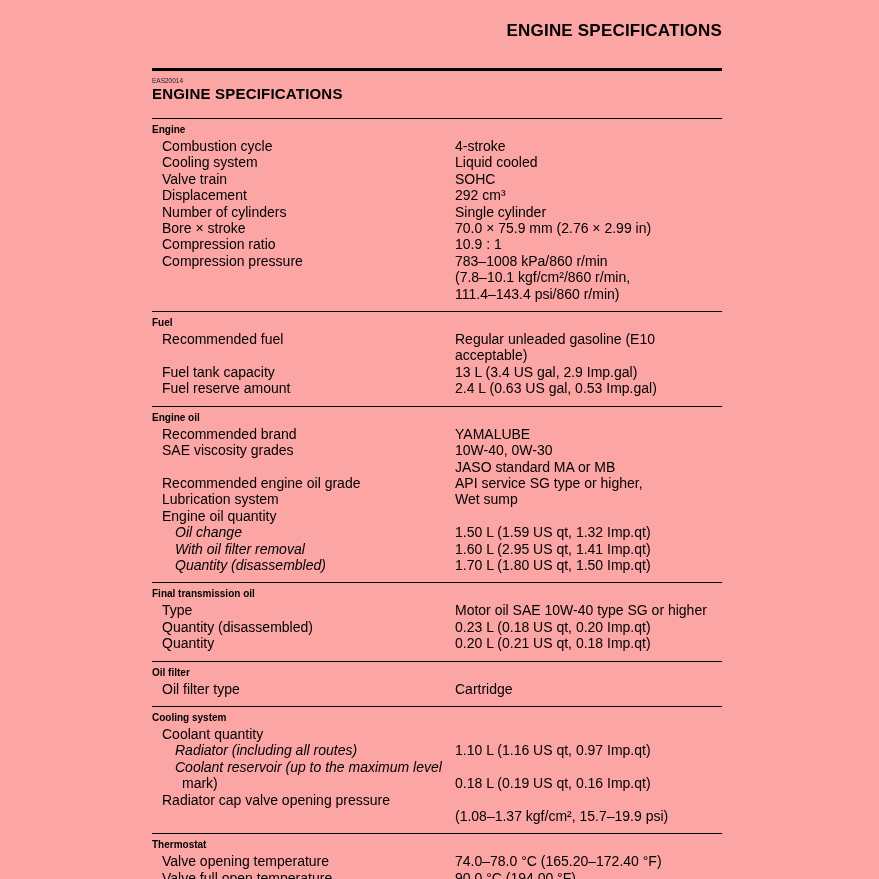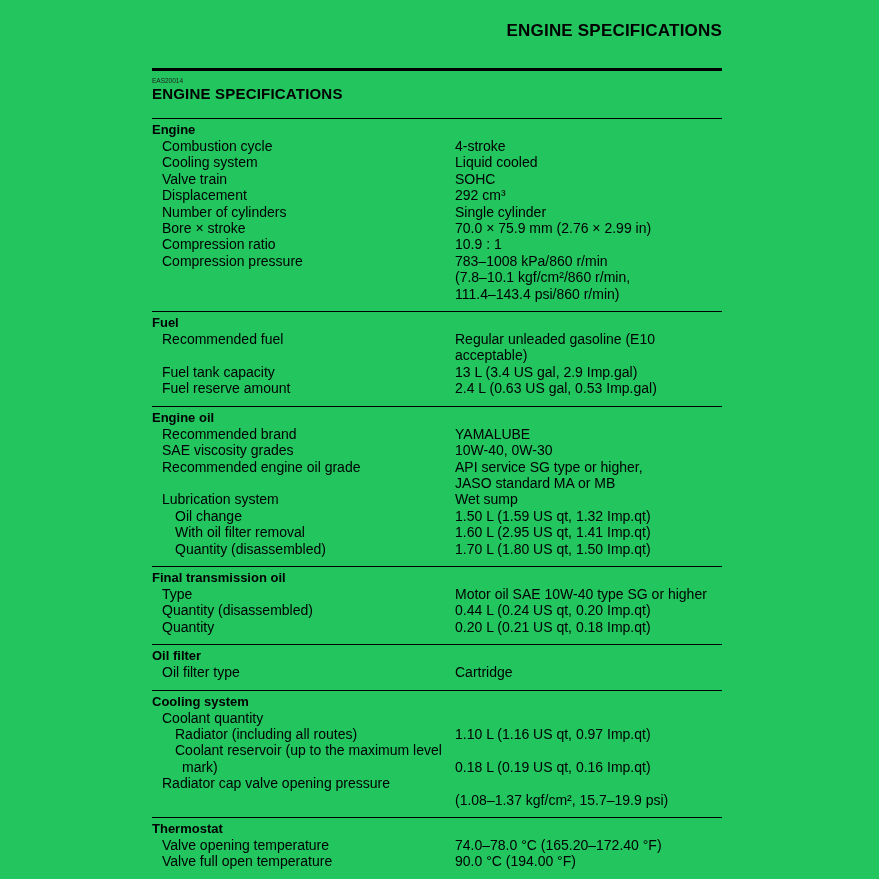--- a/index.html
+++ b/index.html
@@ -11,21 +11,21 @@
     width: 879px;
     height: 879px;
     font-family: "Liberation Sans", "DejaVu Sans", sans-serif;
     color: #000;
     overflow: hidden;
   }
   .page {
     position: relative;
     width: 879px;
     height: 879px;
-    background: #22c55e;
+    background: #fca5a5;
   }
   .content {
     margin-left: 152px;
     width: 570px;
   }
   .running-header {
     padding-top: 22px;
     font-size: 17px;
     line-height: 18px;
     font-weight: bold;
@@ -51,36 +51,36 @@
   }
   .sections {
     margin-top: 16px;
   }
   .section {
     border-top: 1px solid #000;
     padding-top: 3px;
     padding-bottom: 9px;
   }
   .section-title {
-    font-size: 13px;
+    font-size: 10px;
     line-height: 16px;
     font-weight: bold;
   }
   .spec-line {
     display: flex;
     font-size: 14px;
     line-height: 16.4px;
   }
   .spec-label {
     flex: 0 0 auto;
     width: 303px;
     box-sizing: border-box;
   }
   .indent-1 { padding-left: 10px; }
-  .indent-2 { padding-left: 23px; }
+  .indent-2 { padding-left: 23px; font-style: italic; }
   .indent-3 { padding-left: 30px; }
   .spec-value {
     flex: 1 1 auto;
   }
 </style>
 </head>
 <body>
 
 <div class="page">
   <div class="content">
@@ -163,32 +163,36 @@
     <div class="section-lines">
             <div class="spec-line">
               <div class="spec-label indent-1">Recommended brand</div>
               <div class="spec-value">YAMALUBE</div>
             </div>
             <div class="spec-line">
               <div class="spec-label indent-1">SAE viscosity grades</div>
               <div class="spec-value">10W-40, 0W-30</div>
             </div>
             <div class="spec-line">
+              <div class="spec-label indent-1"></div>
+              <div class="spec-value">JASO standard MA or MB</div>
+            </div>
+            <div class="spec-line">
               <div class="spec-label indent-1">Recommended engine oil grade</div>
               <div class="spec-value">API service SG type or higher,</div>
             </div>
             <div class="spec-line">
-              <div class="spec-label indent-1"></div>
-              <div class="spec-value">JASO standard MA or MB</div>
-            </div>
-            <div class="spec-line">
               <div class="spec-label indent-1">Lubrication system</div>
               <div class="spec-value">Wet sump</div>
             </div>
             <div class="spec-line">
+              <div class="spec-label indent-1">Engine oil quantity</div>
+              <div class="spec-value"></div>
+            </div>
+            <div class="spec-line">
               <div class="spec-label indent-2">Oil change</div>
               <div class="spec-value">1.50 L (1.59 US qt, 1.32 Imp.qt)</div>
             </div>
             <div class="spec-line">
               <div class="spec-label indent-2">With oil filter removal</div>
               <div class="spec-value">1.60 L (2.95 US qt, 1.41 Imp.qt)</div>
             </div>
             <div class="spec-line">
               <div class="spec-label indent-2">Quantity (disassembled)</div>
               <div class="spec-value">1.70 L (1.80 US qt, 1.50 Imp.qt)</div>
@@ -198,21 +202,21 @@
 
   <div class="section">
     <div class="section-title">Final transmission oil</div>
     <div class="section-lines">
             <div class="spec-line">
               <div class="spec-label indent-1">Type</div>
               <div class="spec-value">Motor oil SAE 10W-40 type SG or higher</div>
             </div>
             <div class="spec-line">
               <div class="spec-label indent-1">Quantity (disassembled)</div>
-              <div class="spec-value">0.44 L (0.24 US qt, 0.20 Imp.qt)</div>
+              <div class="spec-value">0.23 L (0.18 US qt, 0.20 Imp.qt)</div>
             </div>
             <div class="spec-line">
               <div class="spec-label indent-1">Quantity</div>
               <div class="spec-value">0.20 L (0.21 US qt, 0.18 Imp.qt)</div>
             </div>
           </div>
   </div>
 
   <div class="section">
     <div class="section-title">Oil filter</div>

